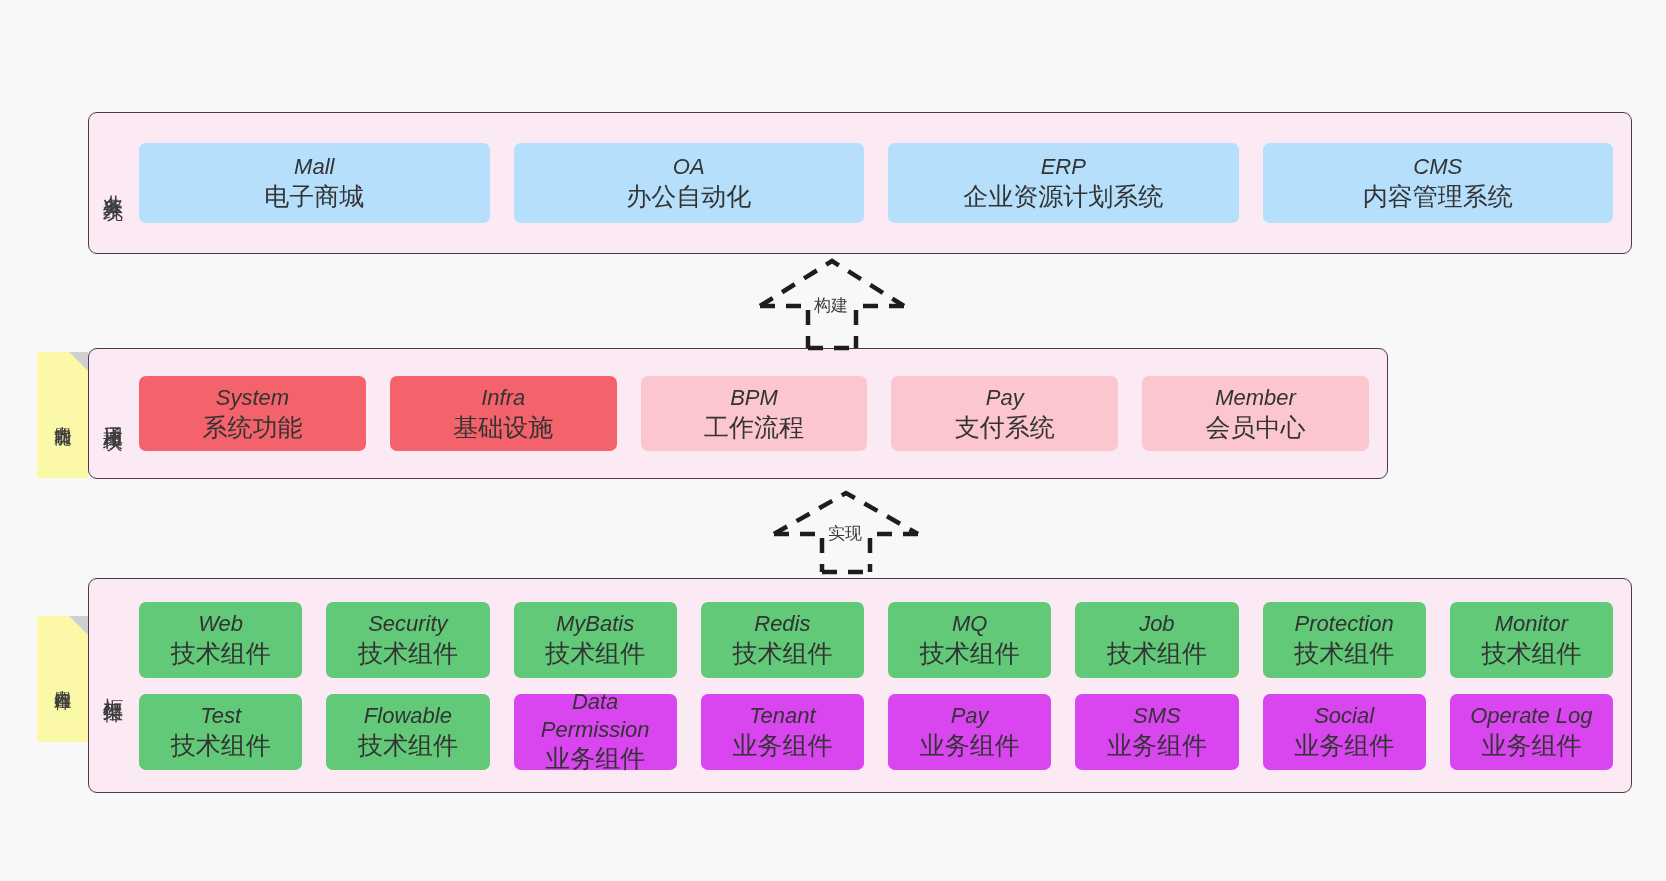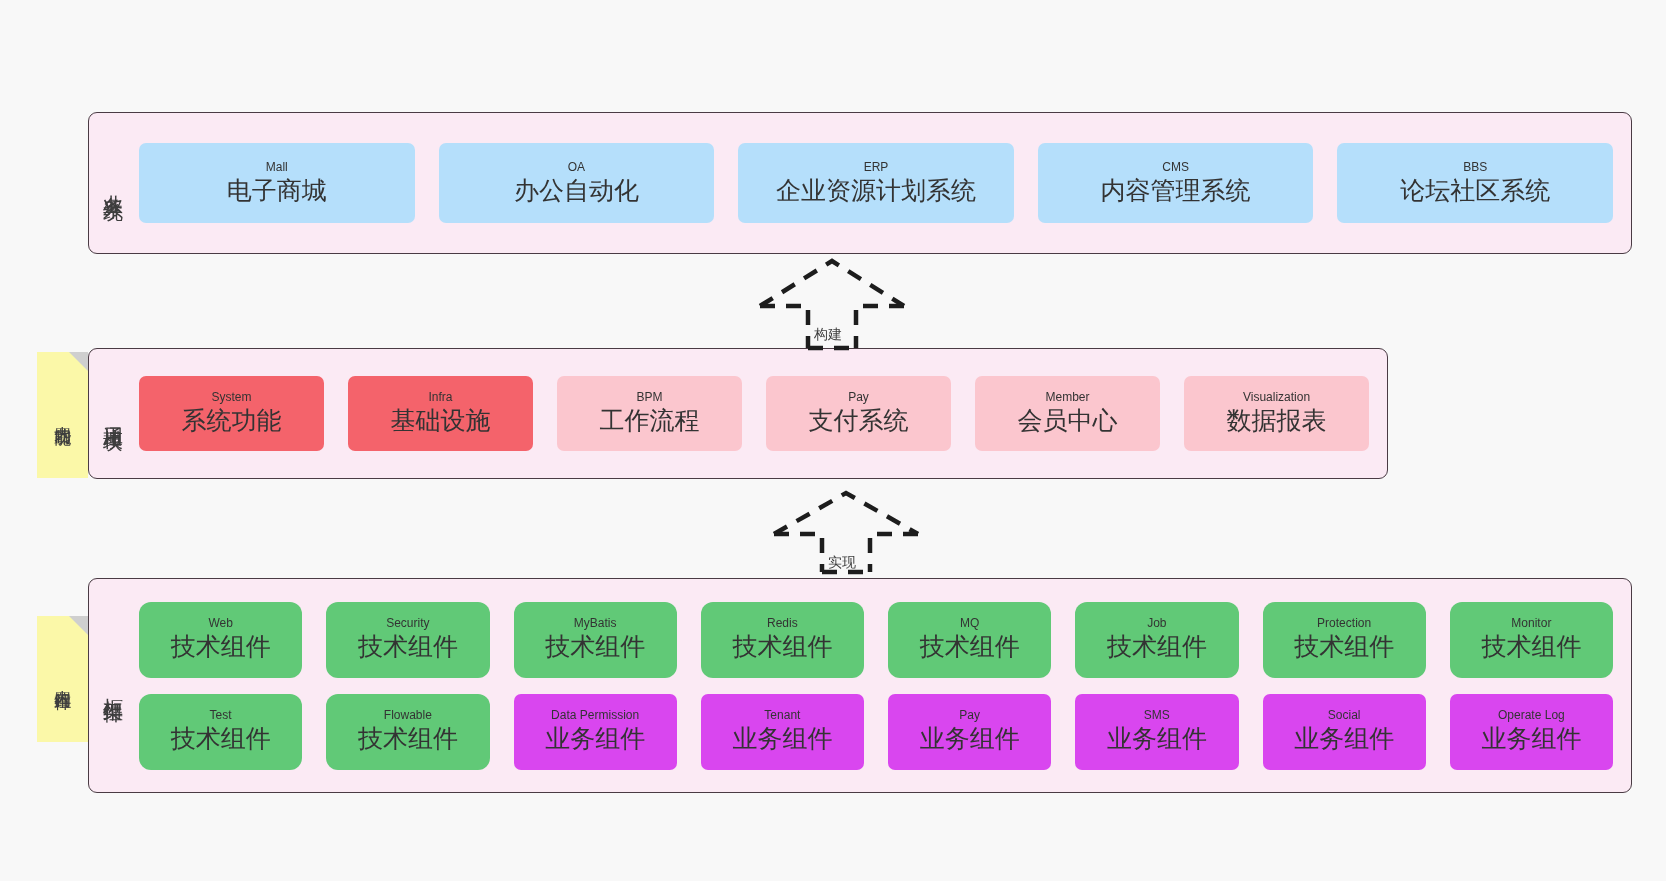--- a/index.html
+++ b/index.html
@@ -57,28 +57,28 @@
     border-radius: 7px;
     display: flex;
     flex-direction: column;
     align-items: center;
     justify-content: center;
     text-align: center;
     color: #333333;
     line-height: 1.26;
     padding: 6px 4px;
   }
-  .cell .t1 { font-size: 12px; }
+  .cell .t1 { font-size: 22px; font-style: italic; }
   .cell .t2 { font-size: 25px; }
 
   
   .c-blue       { background: #b5dffb; }
   .c-red        { background: #f4636b; }
   .c-pink       { background: #fbc6ce; }
-  .c-green      { background: #61c977; border-radius: 12px; }
+  .c-green      { background: #61c977; }
   .c-greenlight { background: #d946ef; }
 
   
   #layer-business { left: 88px;  top: 112px; width: 1544px; height: 142px; }
   #layer-business .row { height: 80px; }
 
   #layer-common   { left: 88px;  top: 348px; width: 1300px; height: 131px; }
   #layer-common .row { height: 75px; }
 
   #layer-framework{ left: 88px;  top: 578px; width: 1544px; height: 215px; }
@@ -108,25 +108,24 @@
     border-left: 19px solid transparent;
   }
   #note-builtin-func { left: 37px; top: 352px; height: 126px; }
   #note-builtin-comp { left: 37px; top: 616px; height: 126px; }
 
   
   .arrow { position: absolute; z-index: 2; }
   .arrow svg { display: block; overflow: visible; }
   .arrow-label {
     position: absolute;
-    font-size: 14px;
+    font-size: 17px;
     color: #3d3d3d;
     background: transparent;
     white-space: nowrap;
-    margin-top: 32px;
   }
   #arrow-build { left: 752px; top: 258px; width: 160px; height: 90px; }
   #arrow-build .arrow-label { left: 62px; top: 36px; }
   #arrow-impl  { left: 766px; top: 490px; width: 160px; height: 82px; }
   #arrow-impl .arrow-label  { left: 62px; top: 32px; }
 </style>
 </head>
 <body>
 
 <div class="canvas">
@@ -143,24 +142,20 @@
           <span class="t1">OA</span>
           <span class="t2">办公自动化</span>
         </div>
         <div class="cell c-blue">
           <span class="t1">ERP</span>
           <span class="t2">企业资源计划系统</span>
         </div>
         <div class="cell c-blue">
           <span class="t1">CMS</span>
           <span class="t2">内容管理系统</span>
-        </div>
-        <div class="cell c-blue">
-          <span class="t1">BBS</span>
-          <span class="t2">论坛社区系统</span>
         </div>
       </div>
     </div>
   </div>
 
   <div class="arrow" id="arrow-build">
     <svg width="160" height="90" viewBox="0 0 160 90">
       <path d="M8 48 L80 3 L152 48" fill="none" stroke="#1d1d1d" stroke-width="4.5" stroke-dasharray="15,11" stroke-linecap="butt"></path>
       <path d="M8 48 L56 48 L56 90" fill="none" stroke="#1d1d1d" stroke-width="4.5" stroke-dasharray="15,11" stroke-linecap="butt"></path>
       <path d="M152 48 L104 48 L104 90" fill="none" stroke="#1d1d1d" stroke-width="4.5" stroke-dasharray="15,11" stroke-linecap="butt"></path>
@@ -191,24 +186,20 @@
           <span class="t2">工作流程</span>
         </div>
         <div class="cell c-pink">
           <span class="t1">Pay</span>
           <span class="t2">支付系统</span>
         </div>
         <div class="cell c-pink">
           <span class="t1">Member</span>
           <span class="t2">会员中心</span>
         </div>
-        <div class="cell c-pink">
-          <span class="t1">Visualization</span>
-          <span class="t2">数据报表</span>
-        </div>
       </div>
     </div>
   </div>
 
   <div class="arrow" id="arrow-impl">
     <svg width="160" height="82" viewBox="0 0 160 82">
       <path d="M8 44 L80 3 L152 44" fill="none" stroke="#1d1d1d" stroke-width="4.5" stroke-dasharray="15,11" stroke-linecap="butt"></path>
       <path d="M8 44 L56 44 L56 82" fill="none" stroke="#1d1d1d" stroke-width="4.5" stroke-dasharray="15,11" stroke-linecap="butt"></path>
       <path d="M152 44 L104 44 L104 82" fill="none" stroke="#1d1d1d" stroke-width="4.5" stroke-dasharray="15,11" stroke-linecap="butt"></path>
       <path d="M56 82 L104 82" fill="none" stroke="#1d1d1d" stroke-width="4.5" stroke-dasharray="15,11" stroke-linecap="butt"></path>

